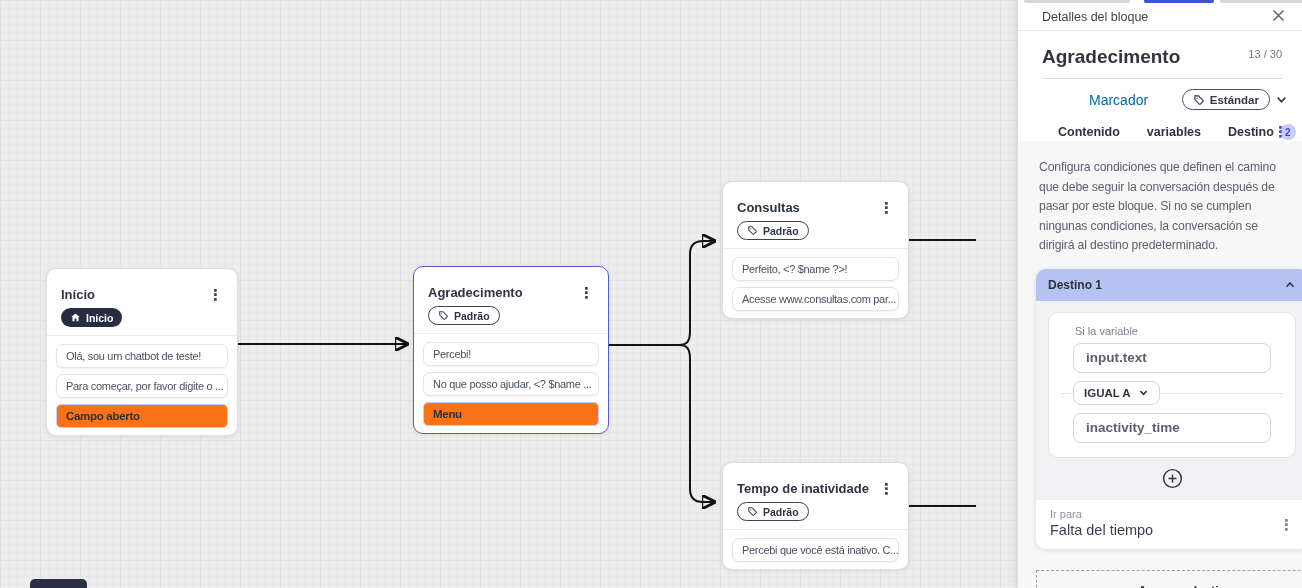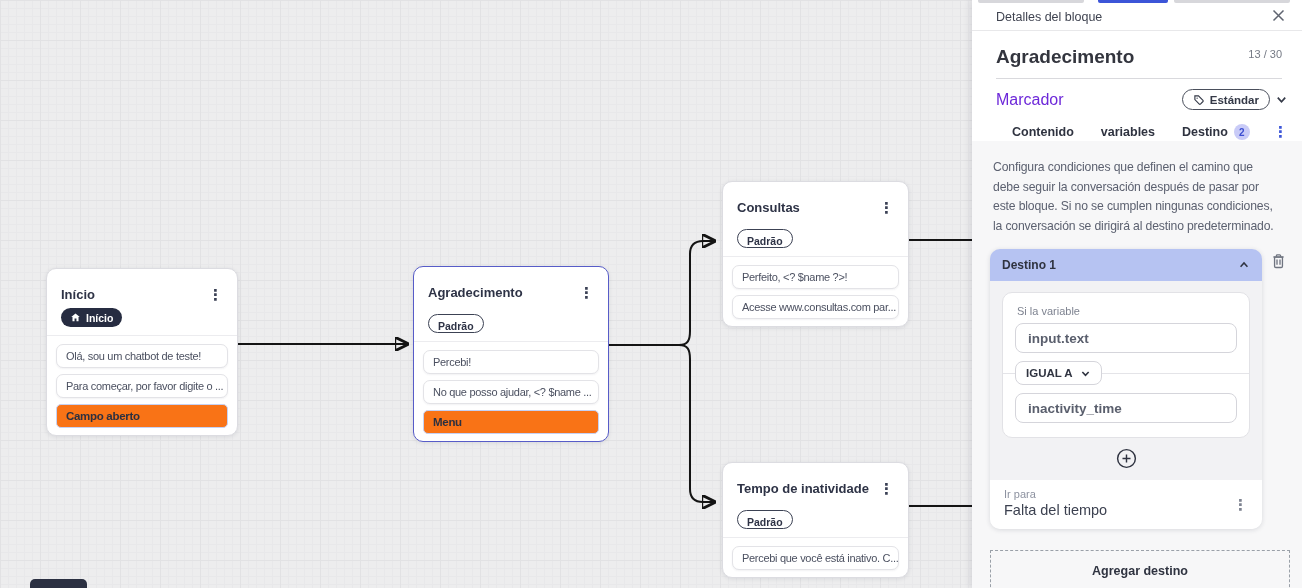--- a/index.html
+++ b/index.html
@@ -22,51 +22,51 @@
   .node{position:absolute;background:#fff;border:1px solid #dcdce1;border-radius:10px;
         box-shadow:0 1px 4px rgba(30,35,60,.10);padding:8px 0 7px;}
   .node.selected{border:1.4px solid #575cc8;}
   .node-head{position:relative;padding:10px 14px 0;}
   .node-title{font-size:13px;font-weight:700;color:#2e3346;line-height:16px;}
   .kebab{position:absolute;right:10px;top:10px;font-size:15px;font-weight:700;color:#3a4054;
          line-height:16px;cursor:pointer;padding:0 4px;}
   .badge{display:inline-flex;align-items:center;gap:5px;margin-top:5px;height:19px;
          border-radius:999px;padding:0 9px;font-size:10.5px;font-weight:700;}
   .badge-dark{background:#262c41;color:#fff;}
-  .badge-outline{background:transparent;border:1.2px solid #3c4254;color:#2e3346;flex-direction:column;}
+  .badge-outline{background:transparent;border:1.2px solid #3c4254;color:#2e3346;}
   .node-div{border-top:1px solid #ececef;margin-top:8px;}
   .msgs{display:flex;flex-direction:column;gap:6px;padding:8px 9px 0;}
   .msg{background:#fff;border:1px solid #e3e3e7;border-radius:7px;padding:4px 9px;
        font-size:11px;letter-spacing:-.3px;color:#4b5060;line-height:14px;
        white-space:nowrap;overflow:hidden;box-shadow:0 1px 2px rgba(30,35,60,.06);}
   .msg.hl{background:#f97316;border-color:#c5d1f4;font-weight:700;font-size:11.5px;
           color:#2c3040;border-radius:5px;box-shadow:none;}
 
   .bottom-bar{position:absolute;left:30px;bottom:0;width:57px;height:9px;
               background:#2b3042;border-radius:5px 5px 0 0;}
 
   
-  .panel{position:absolute;top:0;right:0;width:330px;height:588px;background:#fff;
+  .panel{position:absolute;top:0;right:0;width:284px;height:588px;background:#fff;
          box-shadow:-2px 0 7px rgba(30,35,60,.12);}
   .topstrip{position:absolute;top:0;left:0;right:0;height:3px;background:#fff;}
   .topstrip span{position:absolute;top:0;height:2.5px;border-radius:0 0 2px 2px;}
   .seg1{left:6px;width:106px;background:#d7d7db;}
   .seg2{left:126px;width:70px;background:#3c55d8;}
   .seg3{left:202px;width:116px;background:#d7d7db;}
   .panel-head{position:relative;height:31px;border-bottom:1px solid #e8e8ea;
               display:flex;align-items:center;padding:3px 18px 0 24px;}
   .panel-head-title{font-size:12.5px;color:#3f4350;font-weight:500;}
   .close-btn{position:absolute;right:16px;top:8px;cursor:pointer;line-height:0;}
   .title-row{position:relative;margin:14px 20px 0 24px;padding-bottom:9px;
              border-bottom:1px solid #d9d9dd;}
   .block-title{font-size:19px;font-weight:600;color:#33353e;line-height:24px;}
   .counter{position:absolute;right:0;top:3px;font-size:11px;color:#757a85;}
   .marc-row{display:flex;align-items:center;justify-content:space-between;
             margin:10px 14px 0 24px;}
-  .marc-label{font-size:16px;color:#6d28d9;}
+  .marc-label{font-size:14px;color:#0369a1;margin-left:47px;}
   .marc-right{display:flex;align-items:center;gap:5px;}
   .pill{display:inline-flex;align-items:center;gap:5px;height:21px;border:1.2px solid #4a4f5c;
         border-radius:999px;padding:5px 10px;font-size:11.5px;font-weight:700;color:#343947;
         background:#fff;cursor:pointer;}
   .tabs{position:relative;display:flex;align-items:center;gap:27px;height:37px;
         margin-top:4px;padding-left:40px;border-bottom:1px solid #e7e7ea;}
   .tab{font-size:12.5px;font-weight:700;color:#2f3340;cursor:pointer;
        display:flex;align-items:center;gap:6px;}
   .tab-badge{width:16px;height:16px;border-radius:50%;background:#c9cbf7;color:#3c4ed1;
              font-size:10px;font-weight:700;display:flex;align-items:center;justify-content:center;}
@@ -78,21 +78,21 @@
               padding:17px 20px 0 21px;}
   .desc{font-size:12.2px;letter-spacing:-.15px;line-height:19.5px;color:#5c6170;}
 
   .dest-wrap{position:relative;margin-top:13px;margin-left:-3px;width:272px;}
   .dest-card{border-radius:10px;background:#f2f2f4;box-shadow:0 1px 5px rgba(30,35,60,.14);}
   .dest-header{height:25px;background:#b6c3f2;border-radius:10px 10px 0 0;display:flex;
                align-items:center;justify-content:space-between;padding:16px 12px;cursor:pointer;}
   .dest-title{font-size:12px;font-weight:700;color:#2f3340;}
   .trash{position:absolute;right:-24px;top:4px;cursor:pointer;line-height:0;}
   .cond-card{margin:11px 12px 0;background:#fff;border:1px solid #e2e2e6;border-radius:10px;
-             padding:11px 12px 14px;}
+             padding:11px 24px 14px;}
   .cond-label{font-size:11px;color:#7e8390;margin:1px 0 6px 2px;}
   .tf{height:30px;border:1px solid #d5d5db;border-radius:8px;background:#fff;display:flex;
       align-items:center;padding:0 12px;font-size:13.5px;color:#5a5f6d;cursor:text;font-weight:bold;}
   .op-row{position:relative;height:24px;margin-top:8px;display:flex;align-items:center;}
   .op-row::before{content:"";position:absolute;left:-12px;right:-12px;top:50%;
                   border-top:1px solid #e4e4e8;}
   .op-chip{position:relative;z-index:1;display:flex;align-items:center;gap:7px;height:24px;
            background:#fff;border:1px solid #d5d5db;border-radius:8px;padding:0 10px;
            font-size:11.5px;font-weight:700;color:#2f3340;cursor:pointer;}
   .tf2{margin-top:8px;}

